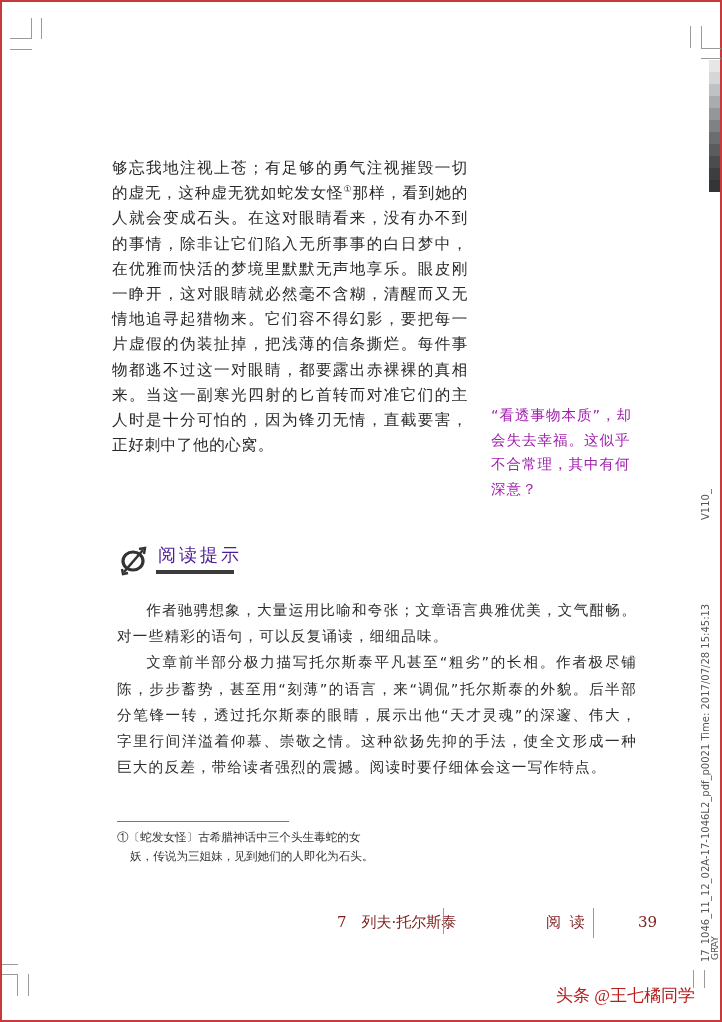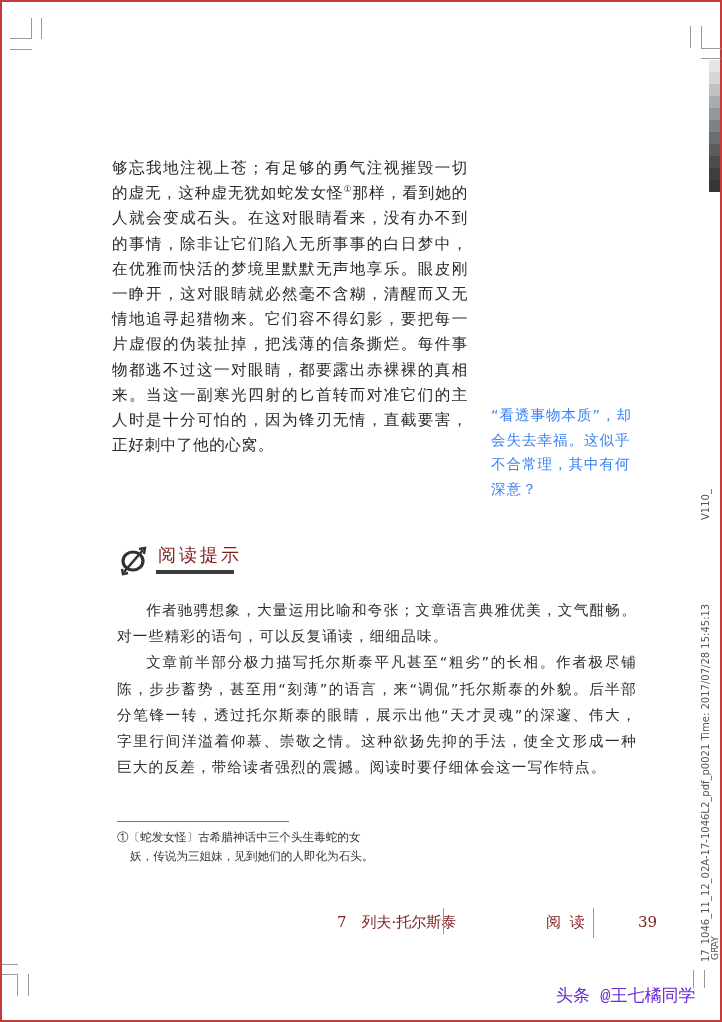--- a/index.html
+++ b/index.html
@@ -20,27 +20,27 @@
     position:absolute; left:112px; top:121px; width:356px;
     font-size:15.6px; line-height:25.2px; letter-spacing:0.6px;margin-top:35px;
   }
   .main p { margin:0; text-align:justify; }
   .indent { text-indent:2em; }
   sup.fn { font-size:9px; vertical-align:super; line-height:0; }
   .margin-note {
     position:absolute; left:491px; top:403px; width:150px;
     font-size:14.5px; line-height:24.5px; letter-spacing:1px;
     font-family:"DejaVu Sans", "Liberation Sans", sans-serif;
-    color:#3b82f6;
+    color:#a21caf;
   }
   .section-head { position:absolute; left:118px; top:540px; height:40px; }
   .section-icon { position:absolute; left:0; top:4px; width:32px; height:32px; }
   .section-title {
     position:absolute; left:40px; top:3px; font-size:18px; letter-spacing:3px;
-    font-family:Liberation Mono, monospace; color:#7f1d1d; white-space:nowrap;
+    font-family:Liberation Mono, monospace; color:#4c1d95; white-space:nowrap;
   }
   .section-rule { position:absolute; left:38px; top:30px; width:78px; height:4px; background:#3b3b3b; }
   .tips {
     position:absolute; left:117px; top:597px; width:520px;
     font-size:14.6px; line-height:26.2px; letter-spacing:1.2px;
     font-family:"DejaVu Sans", "Liberation Sans", sans-serif; color:#2e2e2e;
   }
   .tips p { margin:0; text-align:justify; }
   .fn-rule { position:absolute; left:117px; top:821px; width:172px; height:1px; background:#777; }
   .footnote {
@@ -50,22 +50,22 @@
   .footnote .cont { padding-left:13px; }
   .folio {
     position:absolute; top:913px; font-size:15px; color:#7f1d1d; white-space:nowrap;
   }
   .vsep { position:absolute; width:1px; background:#999; }
   .side-text {
     position:absolute; font-family:"DejaVu Sans", "Liberation Sans", sans-serif;
     font-size:10px; color:#555; transform-origin:left top; transform:rotate(-90deg); white-space:nowrap;
   }
   .watermark {
-    position:absolute; left:556px; top:984px; font-size:17px; color:#6d28d9;
-    font-family:Liberation Mono, monospace; white-space:nowrap;
+    position:absolute; left:556px; top:984px; font-size:17px; color:#b91c1c;
+    font-family:Liberation Serif, serif; white-space:nowrap;
   }
 </style>
 </head>
 <body>
 
 <div class="frame"></div>
 
 <div class="crop" style="left:10px;top:38px;width:22px;height:1px;"></div>
 <div class="crop" style="left:31px;top:18px;width:1px;height:21px;"></div>
 <div class="crop" style="left:41px;top:18px;width:1px;height:21px;"></div>

